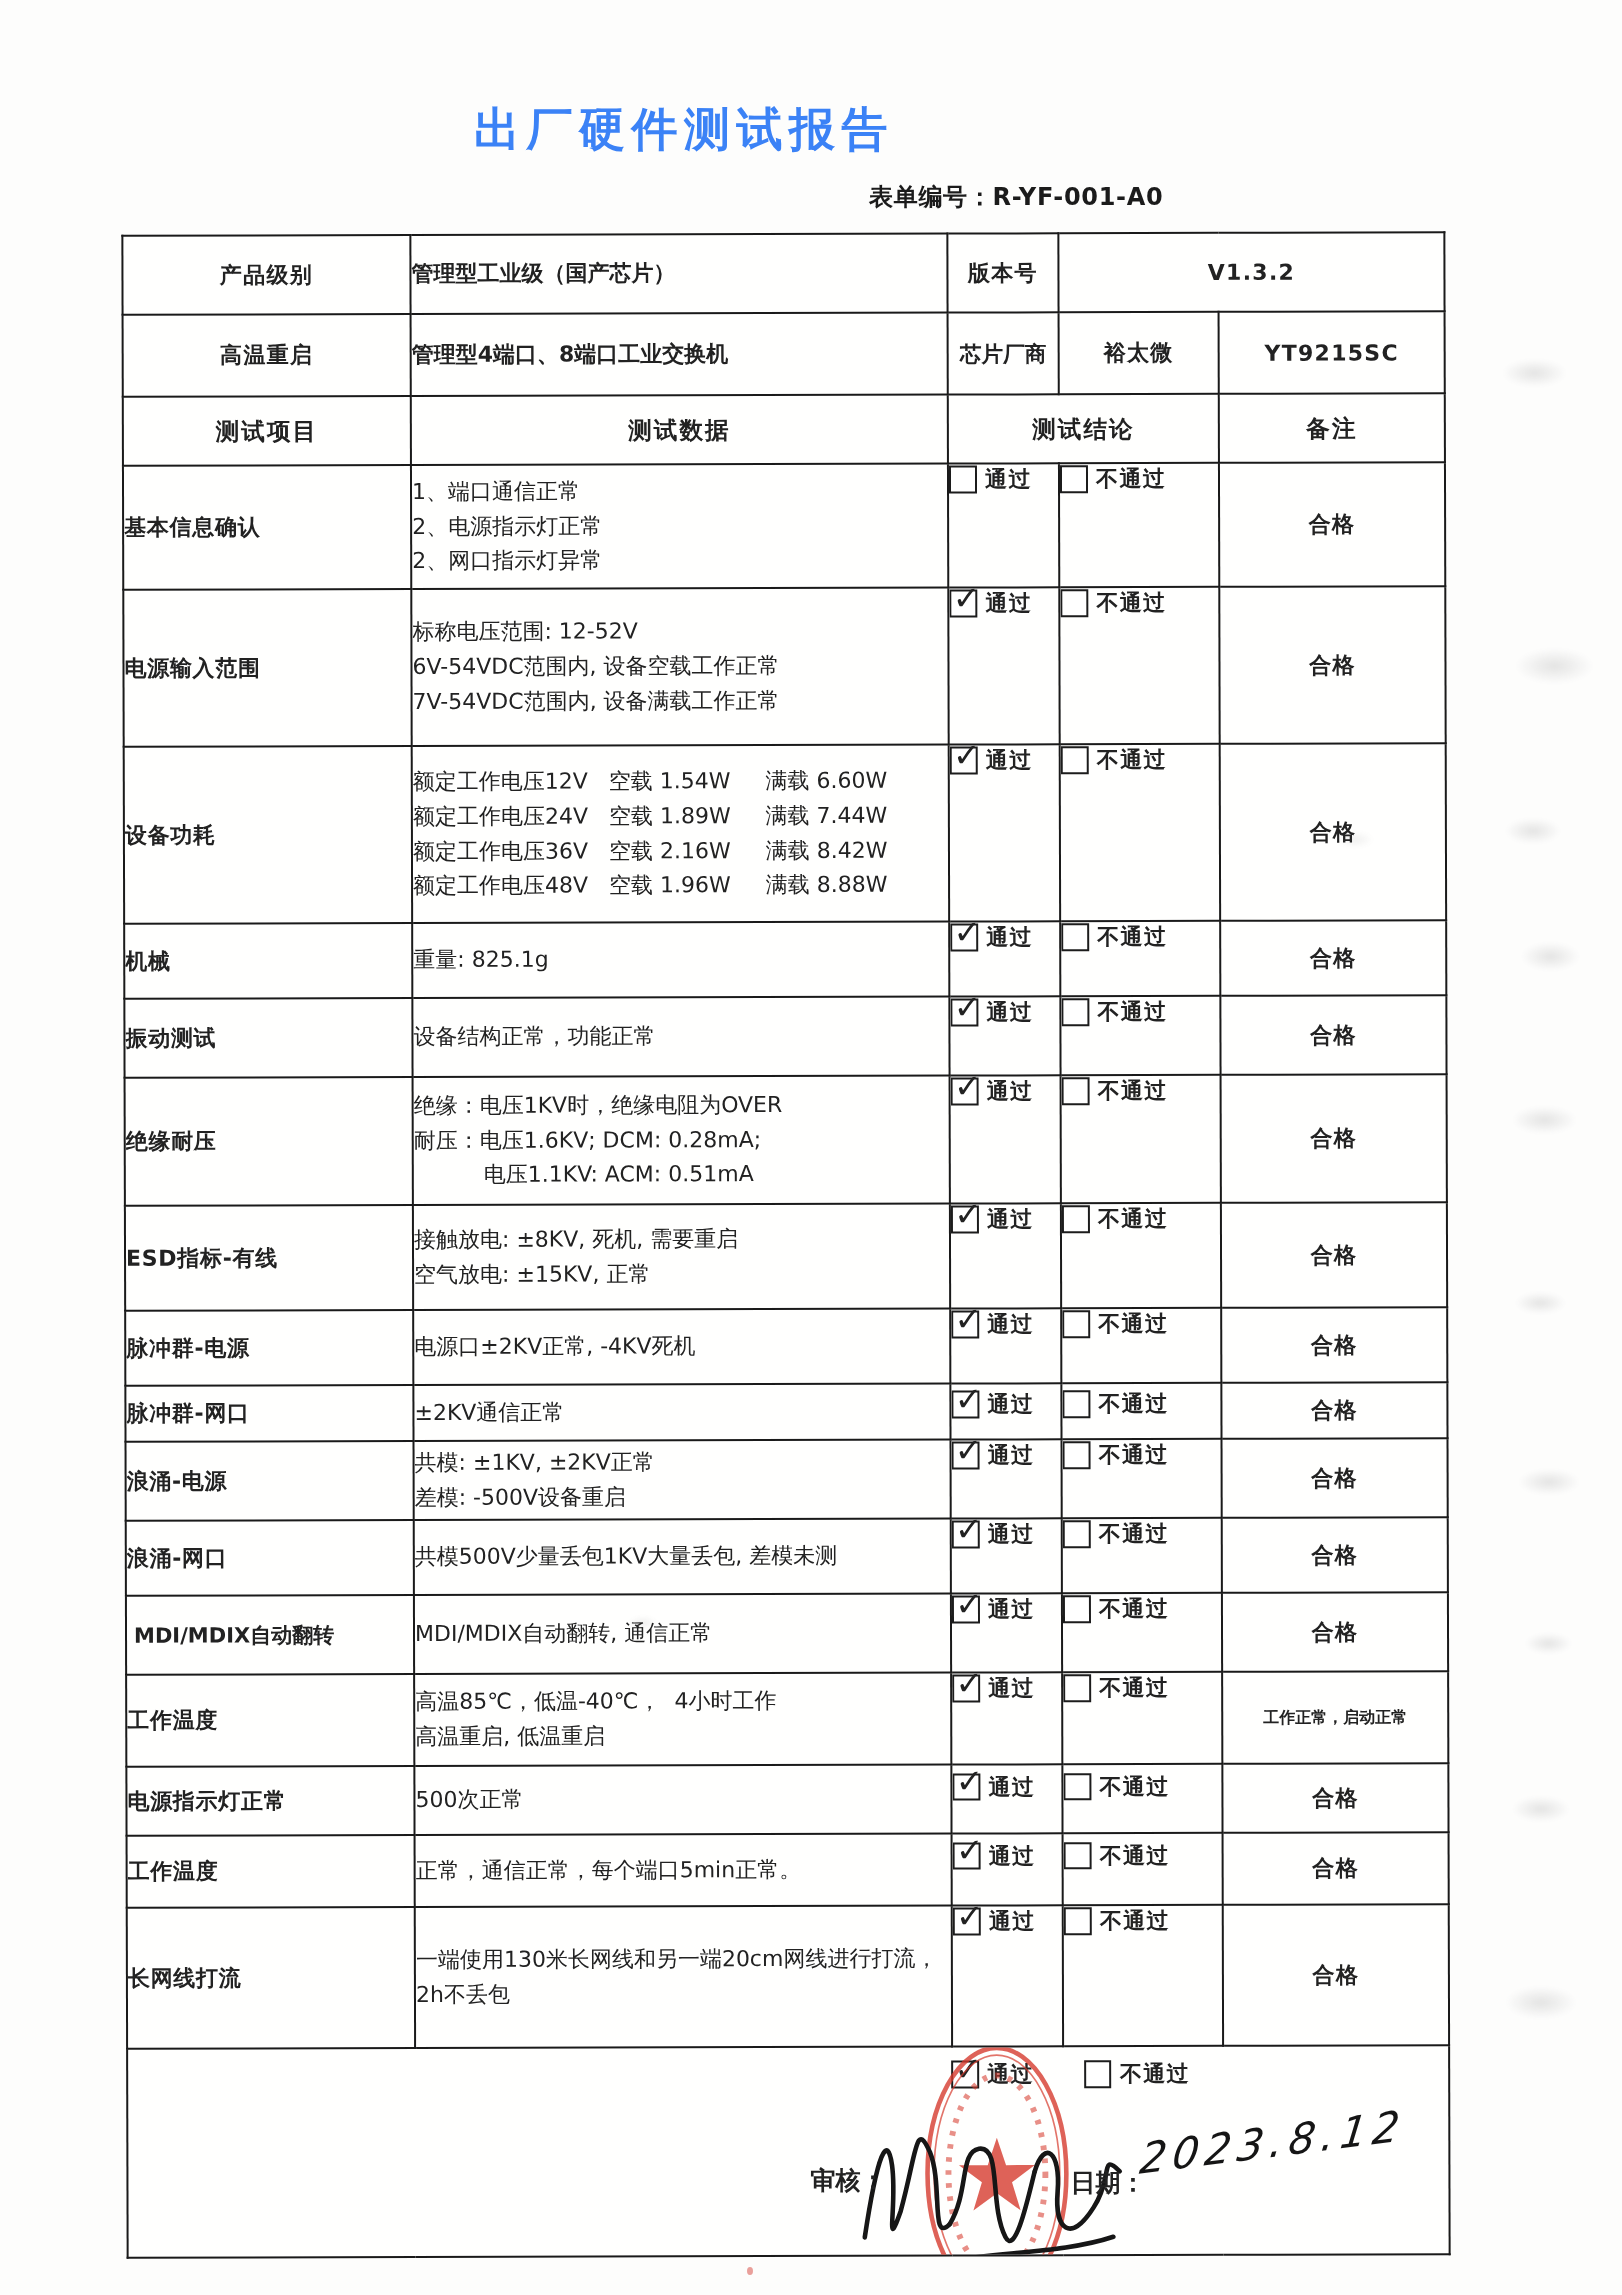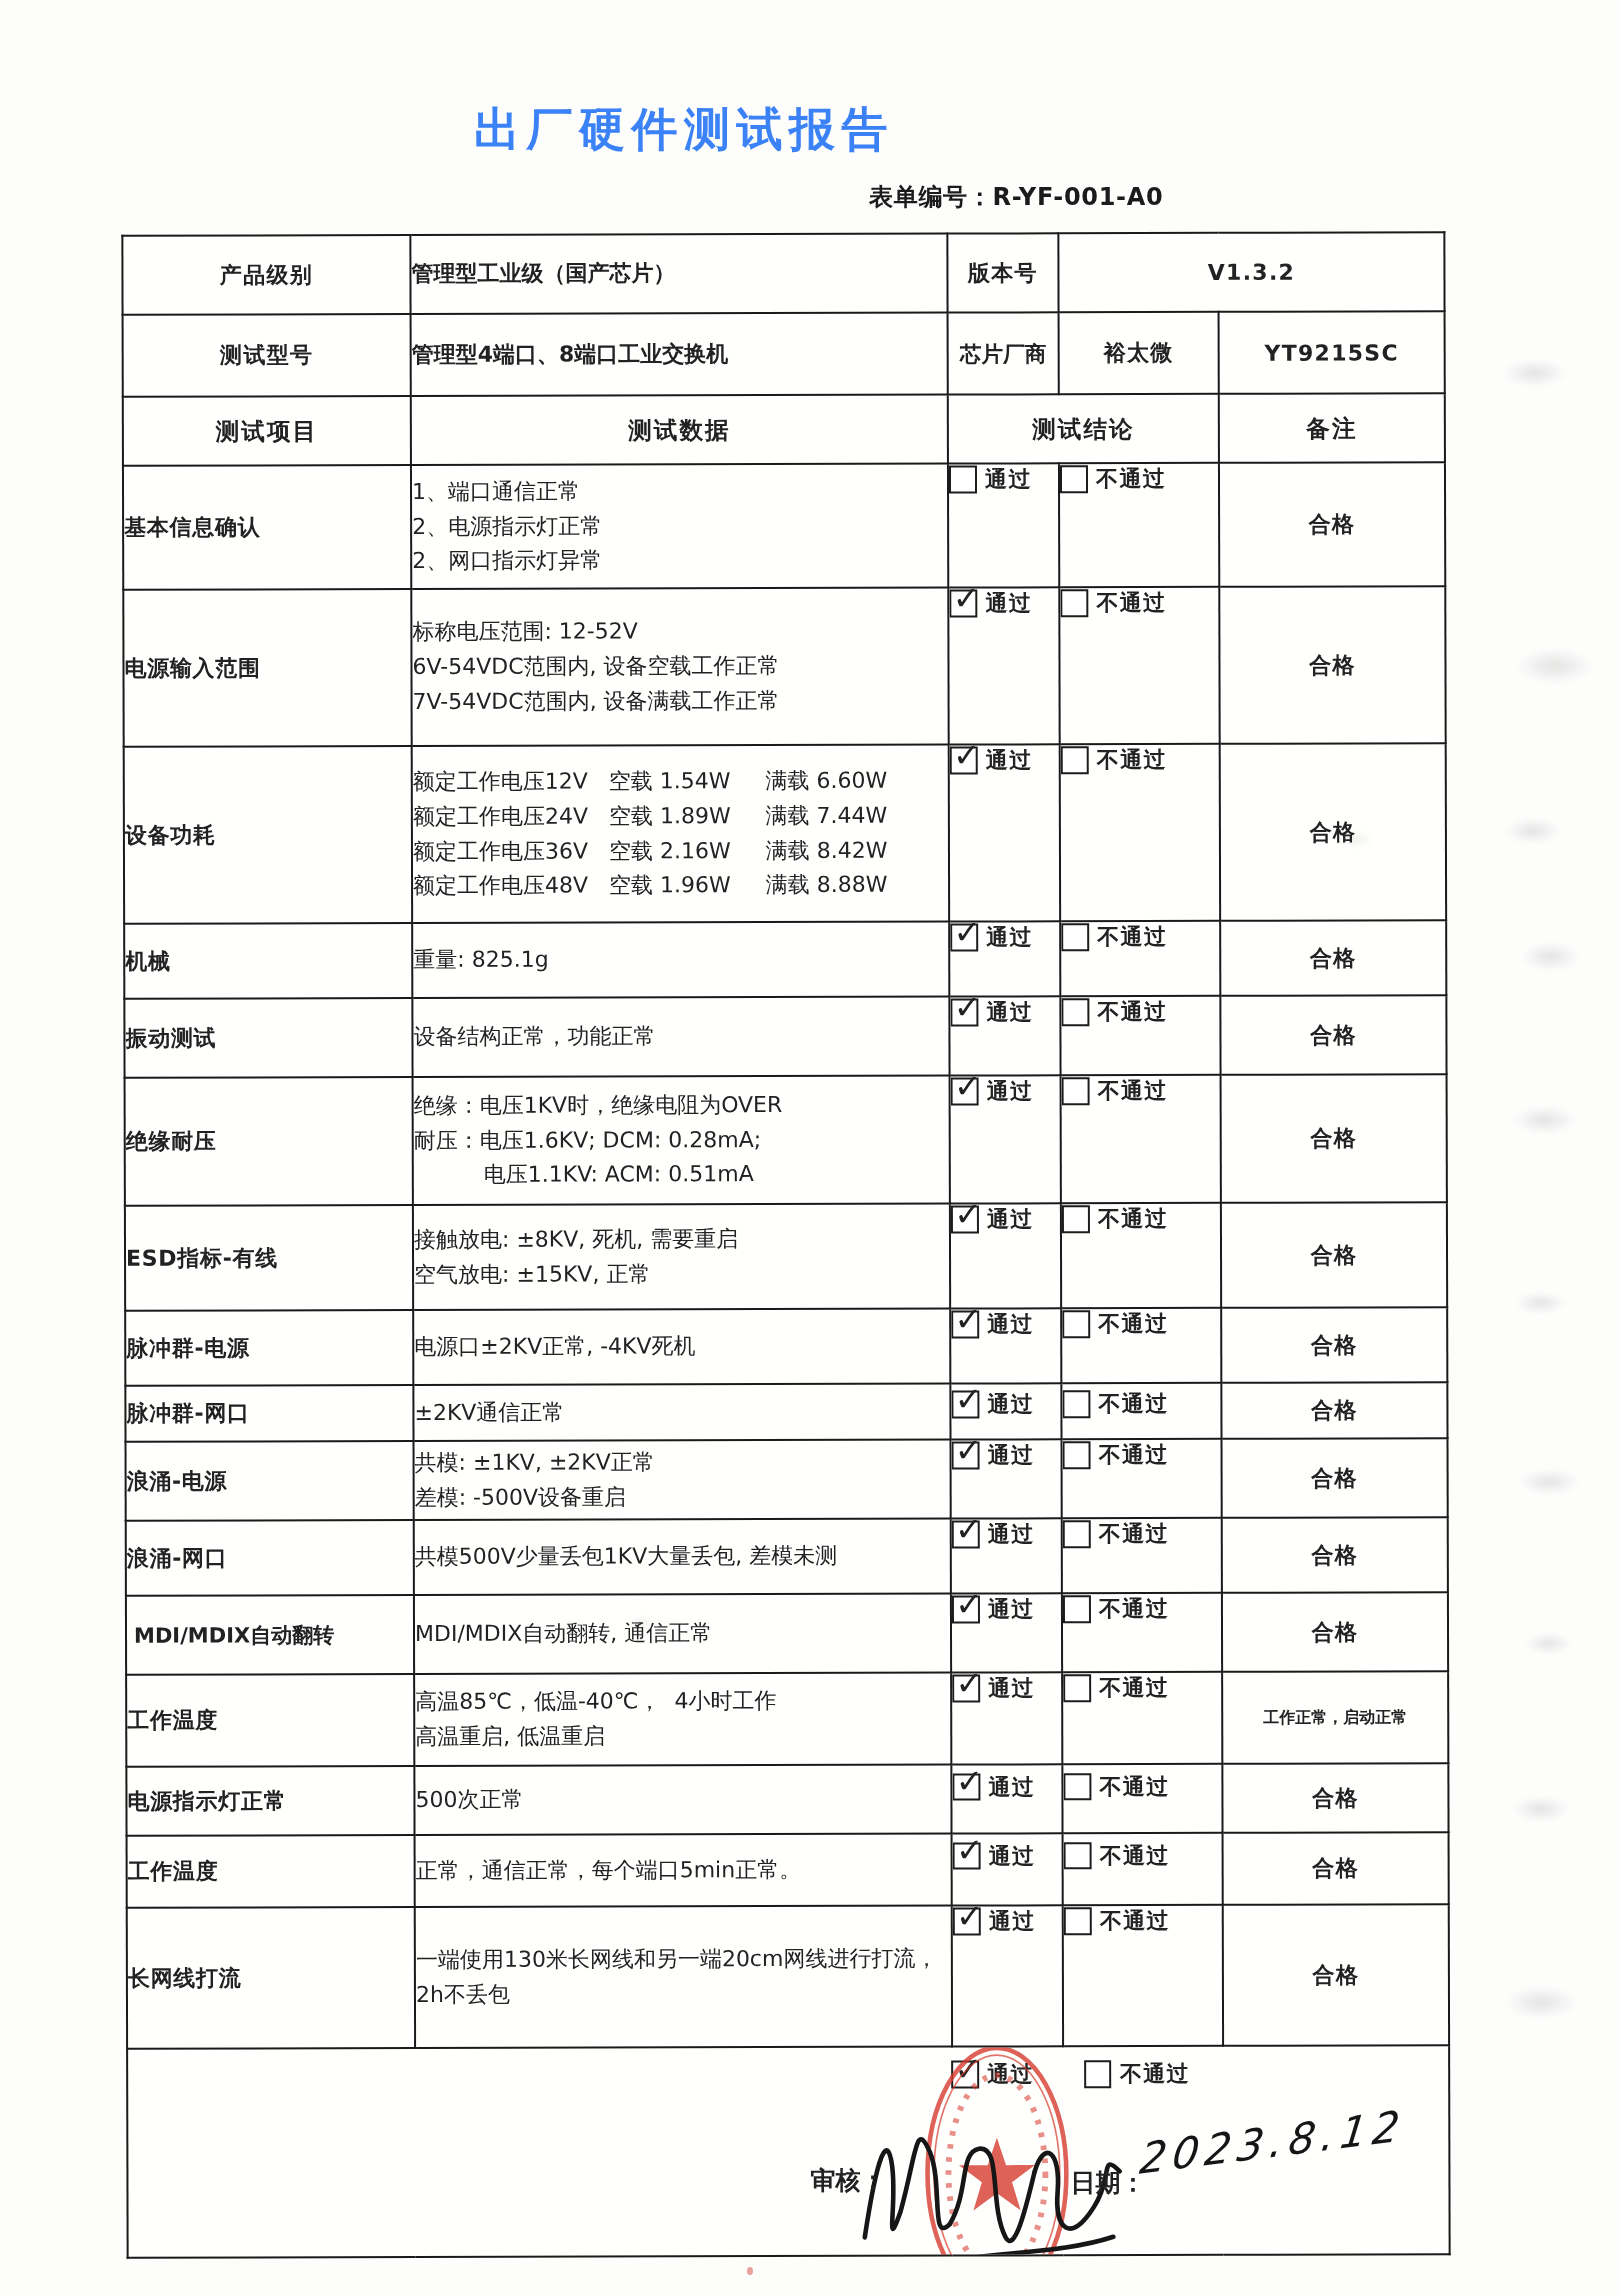--- a/index.html
+++ b/index.html
@@ -105,21 +105,21 @@
         <tr style="height:79px">
       <td class="cl-center">产品级别</td>
       <td class="cd">
             <div class="ln" style="font-weight:600">管理型工业级（国产芯片）</div>
           </td>
       <td class="cl-center">版本号</td>
       <td class="cv" colspan="2">V1.3.2</td>
     </tr>
 
     <tr style="height:82px">
-      <td class="cl-center">测试型号</td>
+      <td class="cl-center">高温重启</td>
       <td class="cd">
             <div class="ln" style="font-weight:600">管理型4端口、8端口工业交换机</div>
           </td>
       <td class="cl-center" style="font-size:21.6px;letter-spacing:0">芯片厂商</td>
       <td class="cv">裕太微</td>
       <td class="cv">YT9215SC</td>
     </tr>
 
     <tr class="hdr" style="height:69px">
       <td>测试项目</td>

